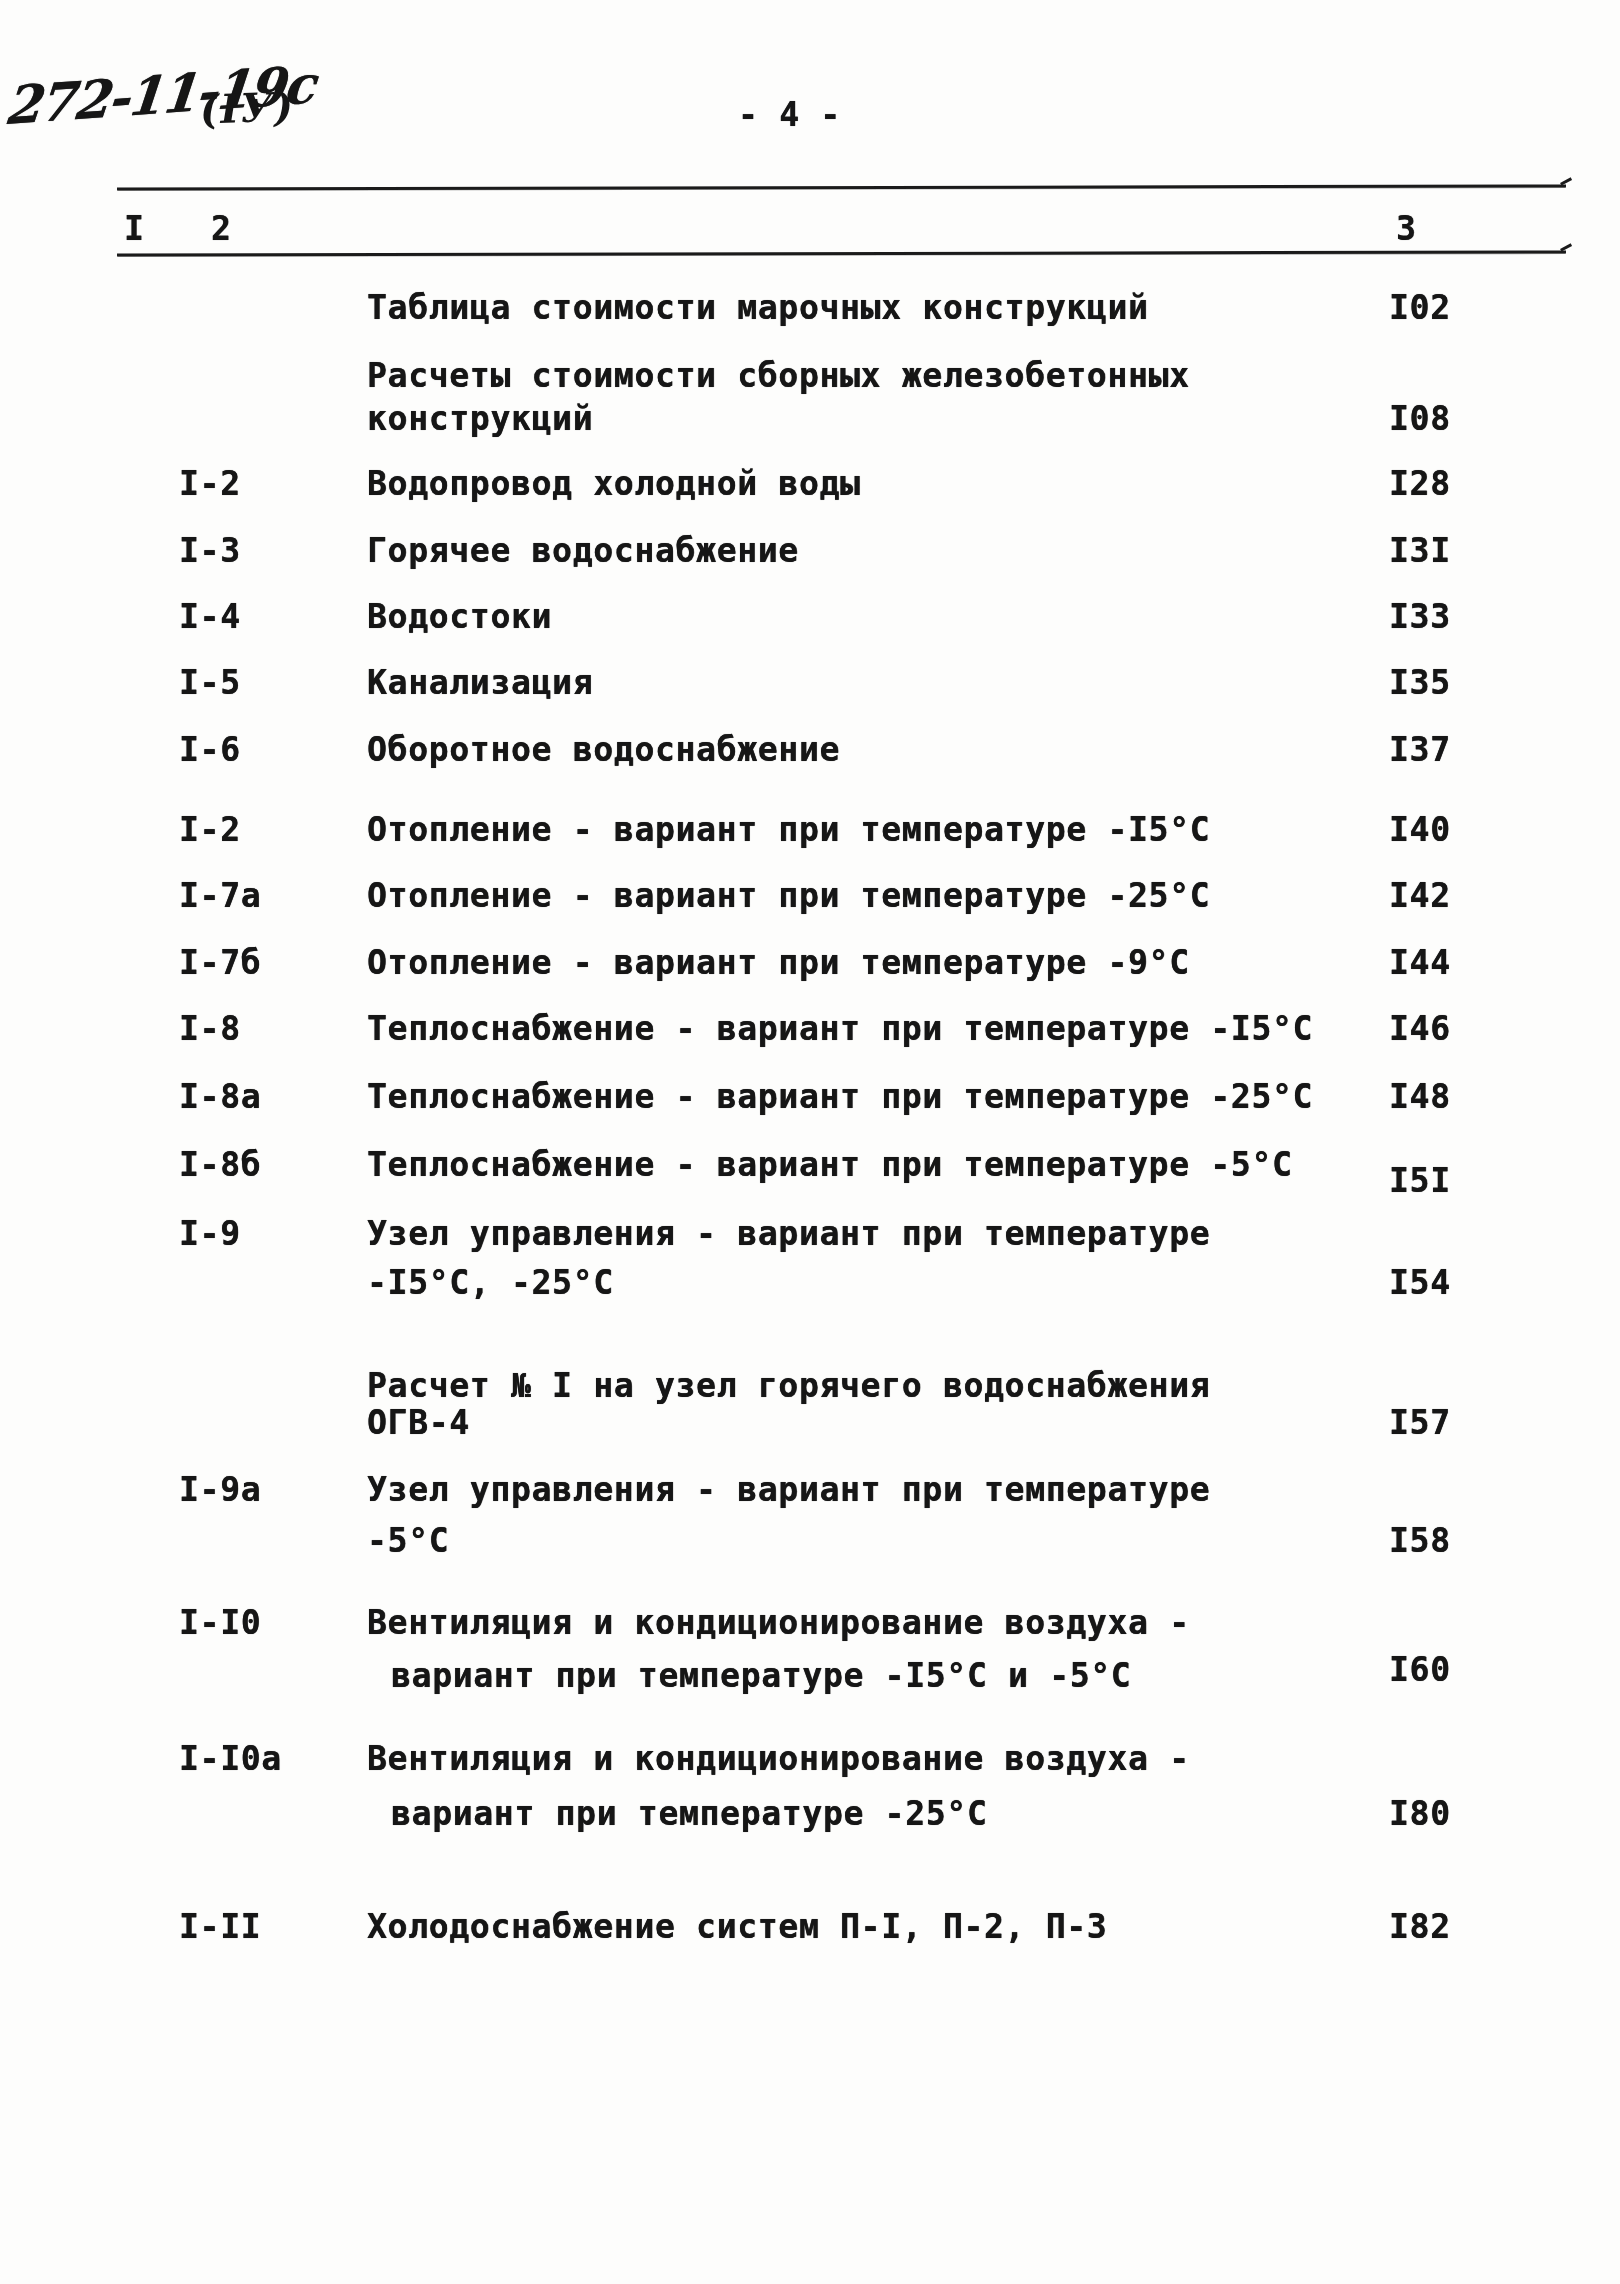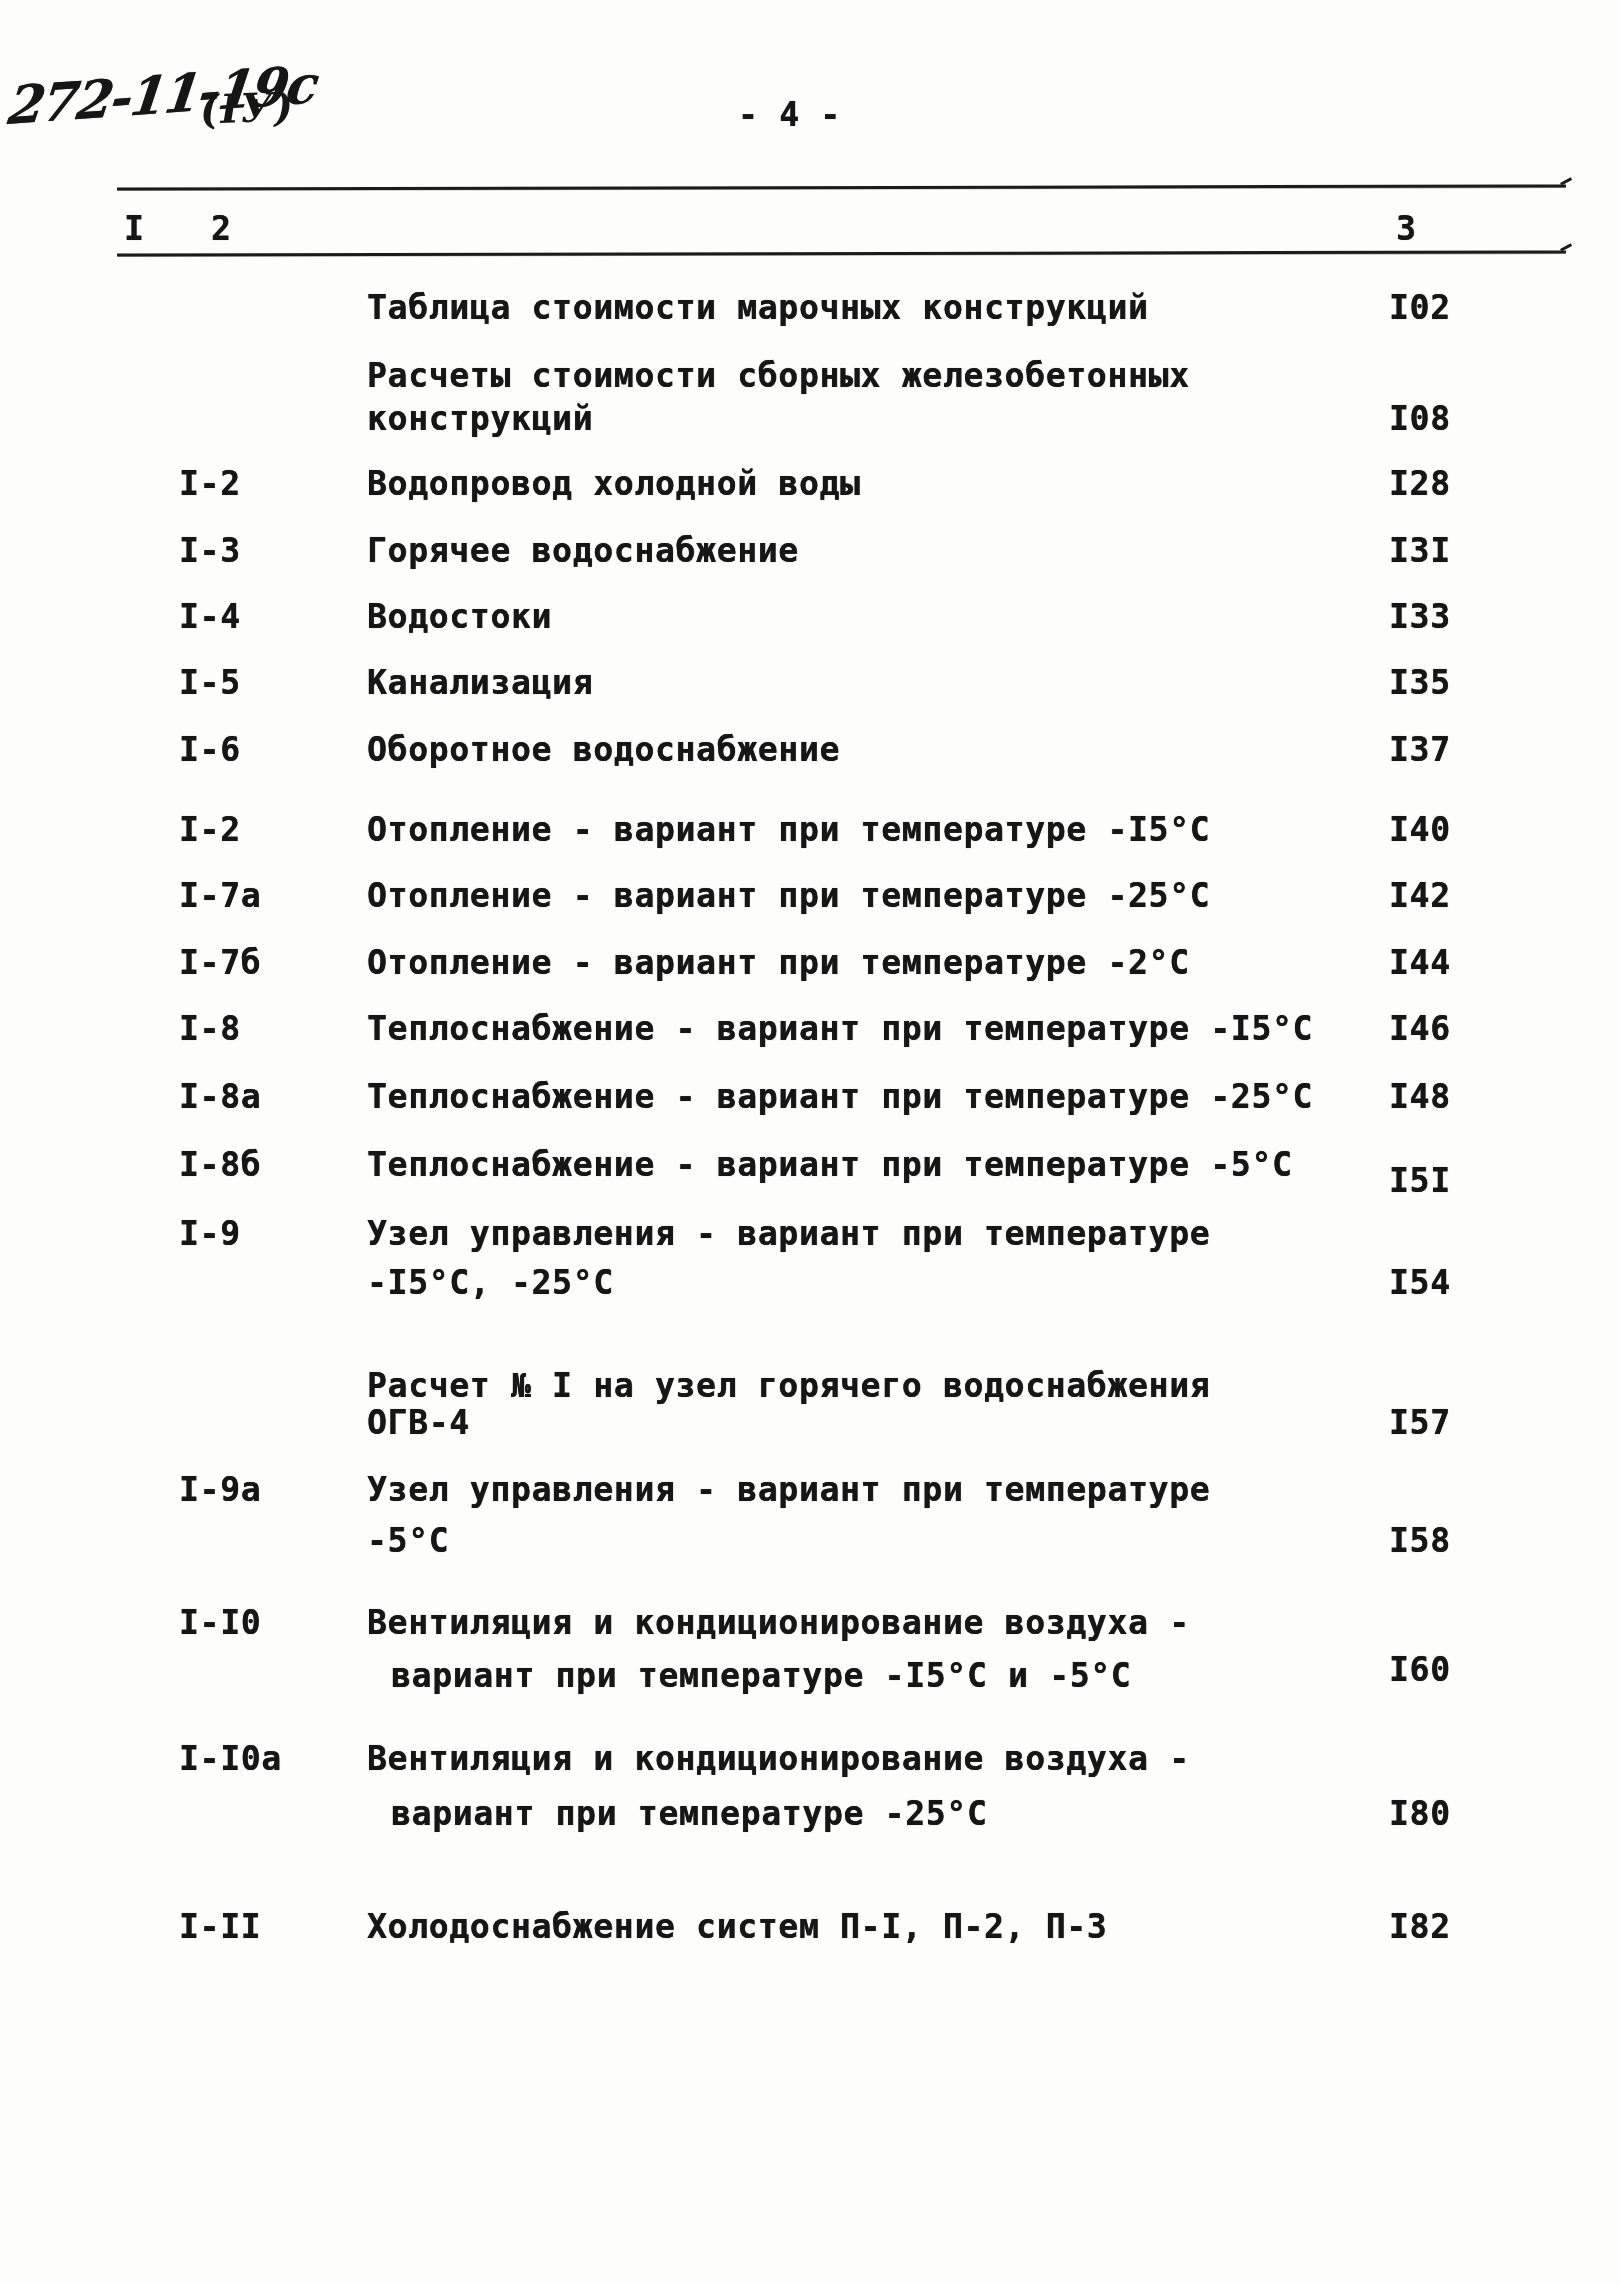--- a/index.html
+++ b/index.html
@@ -120,21 +120,21 @@
   </div>
 
   <div class="row" style="top:879px;">
     <span class="t code">I-7а</span>
     <span class="t l1">Отопление - вариант при температуре -25°С</span>
     <span class="t pg" style="top:0;">I42</span>
   </div>
 
   <div class="row" style="top:946px;">
     <span class="t code">I-7б</span>
-    <span class="t l1">Отопление - вариант при температуре -2°С</span>
+    <span class="t l1">Отопление - вариант при температуре -9°С</span>
     <span class="t pg" style="top:0;">I44</span>
   </div>
 
   <div class="row" style="top:1012px;">
     <span class="t code">I-8</span>
     <span class="t l1">Теплоснабжение - вариант при температуре -I5°С</span>
     <span class="t pg" style="top:0;">I46</span>
   </div>
 
   <div class="row" style="top:1080px;">

